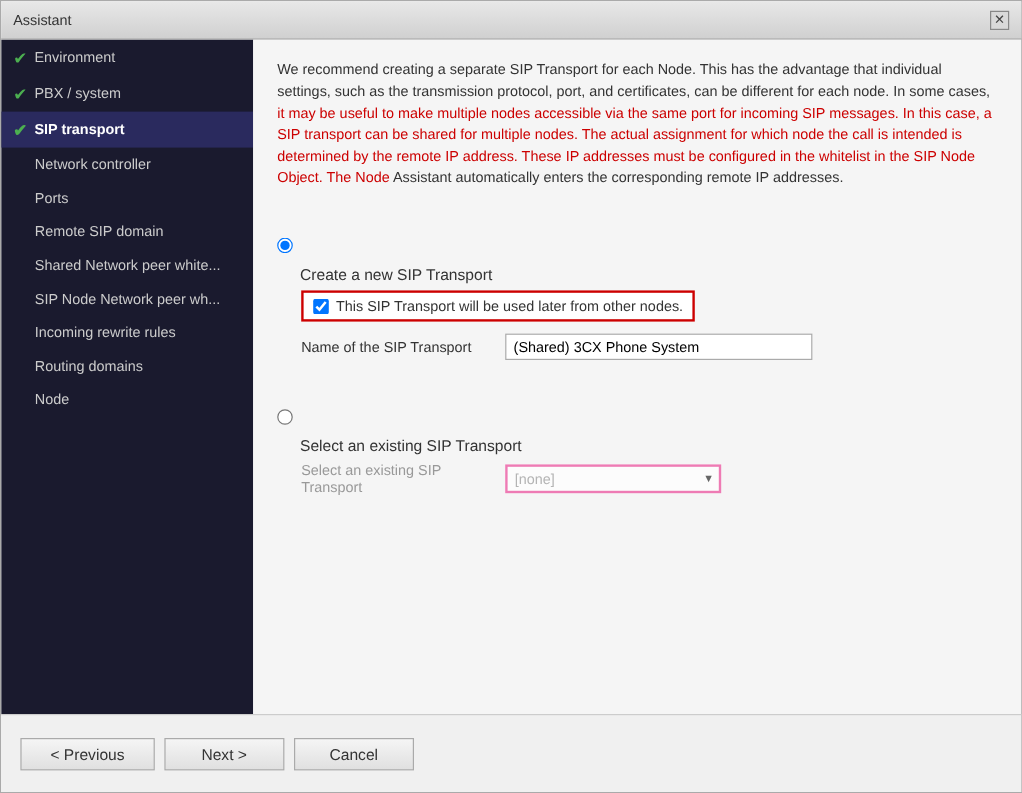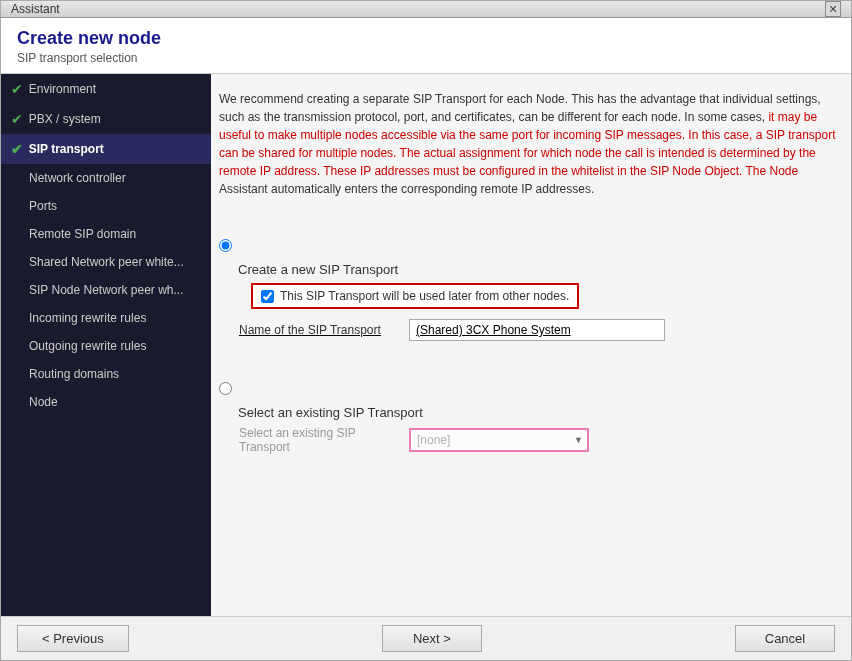--- a/index.html
+++ b/index.html
@@ -5,21 +5,21 @@
     * { box-sizing: border-box; margin: 0; padding: 0; }
     body { font-family: Arial, sans-serif; font-size: 13px; background: #f0f0f0; width: 852px; height: 661px; overflow: hidden; }
 
     .window { width: 852px; height: 661px; display: flex; flex-direction: column; border: 1px solid #aaa; background: #fff; }
 
     .title-bar {
       background: linear-gradient(to bottom, #e8e8e8, #d0d0d0);
       border-bottom: 1px solid #999;
       padding: 6px 10px;
       display: flex; align-items: center; justify-content: space-between;
-      height: 17px;
+      height: 32px;
     }
     .title-bar-text { font-size: 12px; color: #333; font-weight: normal; }
     .title-bar-close {
       width: 16px; height: 16px; border: 1px solid #888;
       background: #d9d9d9; cursor: pointer; display: flex; align-items: center; justify-content: center;
       font-size: 11px; color: #444;
     }
 
     .header {
       padding: 10px 16px 8px;
@@ -55,51 +55,51 @@
     .sidebar-sub-item {
       display: flex; align-items: flex-start;
       padding: 7px 10px 7px 28px;
       cursor: pointer;
       font-size: 12px;
       color: #ccc;
     }
 
     .content {
       flex: 1;
-      padding: 16px 8px;
+      padding: 16px 20px;
       overflow-y: auto;
       background: #f5f5f5;
     }
 
     .info-text {
       font-size: 12px;
       color: #333;
       line-height: 1.5;
       margin-bottom: 16px;
     }
     .info-text .highlight { color: #c00; }
 
     .option-group { margin-bottom: 12px; }
 
     .option-row { display: flex; align-items: center; margin-bottom: 6px; }
     .option-row input[type="radio"] { margin-right: 6px; }
     .option-label { font-size: 13px; color: #333; margin-top: 48px; }
 
     .checkbox-row {
       display: flex; align-items: center;
-      margin-left: 32px; margin-bottom: 10px;
+      margin-left: 20px; margin-bottom: 10px;
       border: 2px solid #cc0000;
       padding: 4px 8px;
       background: #fff;
       width: fit-content;
     }
     .checkbox-row input[type="checkbox"] { margin-right: 6px; }
     .checkbox-label { font-size: 12px; color: #333; }
 
-    .field-row { display: flex; align-items: center; margin-left: 20px; margin-bottom: 16px; text-decoration: underline; }
+    .field-row { display: flex; align-items: center; margin-left: 20px; margin-bottom: 16px; }
     .field-label { font-size: 12px; color: #333; width: 170px; flex-shrink: 0; }
     .field-input {
       border: 1px solid #aaa; padding: 3px 6px; font-size: 12px;
       width: 256px; background: #fff;
     }
 
     .select-row { display: flex; align-items: center; margin-left: 20px; }
     .select-label { font-size: 12px; color: #999; width: 170px; flex-shrink: 0; }
     .select-input {
       border: 2px solid #ec4899; padding: 3px 6px; font-size: 12px;
@@ -111,26 +111,26 @@
     .select-wrapper { position: relative; display: inline-block; }
     .select-wrapper::after {
       content: '▼';
       font-size: 9px;
       position: absolute;
       right: 6px; top: 50%; transform: translateY(-50%);
       color: #666; pointer-events: none;
     }
 
     .footer {
-      display: flex; align-items: center; justify-content: space-between;
+      display: flex; align-items: center; justify-content: flex-start;
       padding: 10px 16px;
       border-top: 1px solid #ccc;
       background: #f0f0f0;
       gap: 8px;
-      height: 44px;
+      height: 65px;
     }
 
     .btn {
       padding: 5px 24px;
       font-size: 13px;
       border: 1px solid #aaa;
       background: linear-gradient(to bottom, #f5f5f5, #e0e0e0);
       cursor: pointer;
       color: #333;
       min-width: 100px;
@@ -141,24 +141,20 @@
 </head>
 <body>
 
 <div class="window">
 
   <div class="title-bar">
     <span class="title-bar-text">Assistant</span>
     <div class="title-bar-close">✕</div>
   </div>
 
-  <div class="header">
-    <div class="header-title">Create new node</div>
-    <div class="header-subtitle">SIP transport selection</div>
-  </div>
 
   <div class="body">
 
     <div class="sidebar">
       <div class="sidebar-item checked">
         <span class="check-icon">✔</span>
         <span>Environment</span>
       </div>
       <div class="sidebar-item checked">
         <span class="check-icon">✔</span>
@@ -178,23 +174,20 @@
         <span>Remote SIP domain</span>
       </div>
       <div class="sidebar-sub-item">
         <span>Shared Network peer white...</span>
       </div>
       <div class="sidebar-sub-item">
         <span>SIP Node Network peer wh...</span>
       </div>
       <div class="sidebar-sub-item">
         <span>Incoming rewrite rules</span>
-      </div>
-      <div class="sidebar-sub-item">
-        <span>Outgoing rewrite rules</span>
       </div>
       <div class="sidebar-sub-item">
         <span>Routing domains</span>
       </div>
       <div class="sidebar-sub-item">
         <span>Node</span>
       </div>
     </div>
 
     <div class="content">

